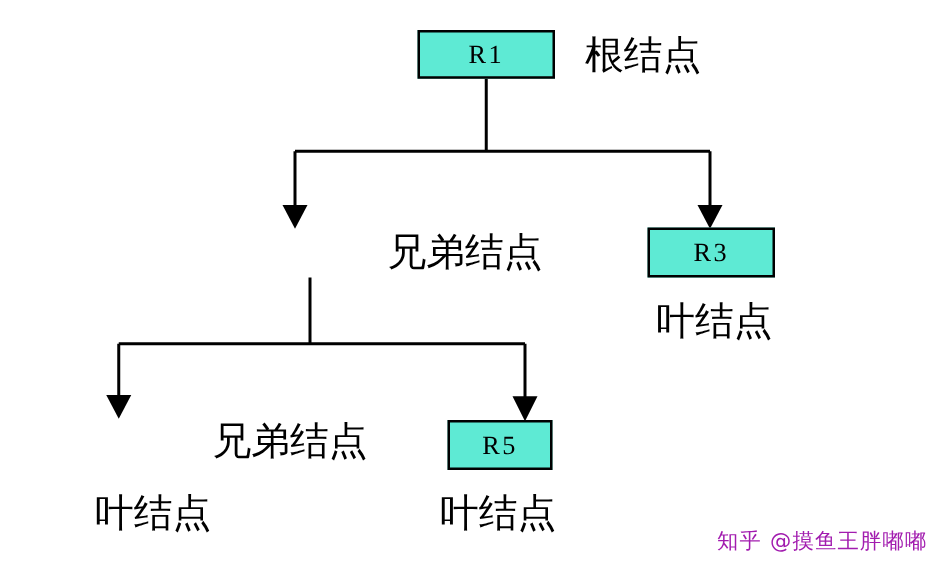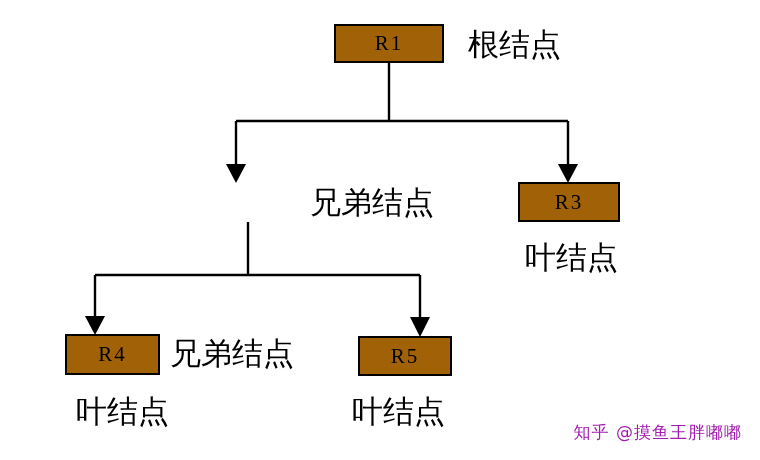--- a/index.html
+++ b/index.html
@@ -25,21 +25,21 @@
   #svg-layer {
     position: absolute;
     left: 0;
     top: 0;
     width: 760px;
     height: 460px;
   }
   .node-box {
     position: absolute;
     border: 2px solid #000000;
-    background: #a16207;
+    background: #5eead4;
     box-sizing: border-box;
     display: flex;
     align-items: center;
     justify-content: center;
   }
   .node-label {
     font-family: "Liberation Serif", "DejaVu Serif", serif;
     font-size: 21px;
     letter-spacing: 2px;
     line-height: 1;
@@ -111,25 +111,22 @@
 
   <div class="node-box" style="left:334px; top:24px; width:110px; height:39px;">
     <span class="node-label">R1</span>
   </div>
 
 
   <div class="node-box" style="left:518px; top:182px; width:102px; height:40px;">
     <span class="node-label">R3</span>
   </div>
 
-  <div class="node-box" style="left:65px; top:334px; width:95px; height:41px;">
-    <span class="node-label">R4</span>
-  </div>
 
-  <div class="node-box" style="left:358px; top:336px; width:94px; height:40px;">
+  <div class="node-box" style="left:358px; top:336px; width:84px; height:40px;">
     <span class="node-label">R5</span>
   </div>
 
   <div class="annotation" style="left:468px; top:29px;">根结点</div>
 
   <div class="annotation" style="left:310px; top:187px;">兄弟结点</div>
 
   <div class="annotation" style="left:525px; top:242px;">叶结点</div>
 
   <div class="annotation" style="left:170px; top:338px;">兄弟结点</div>

